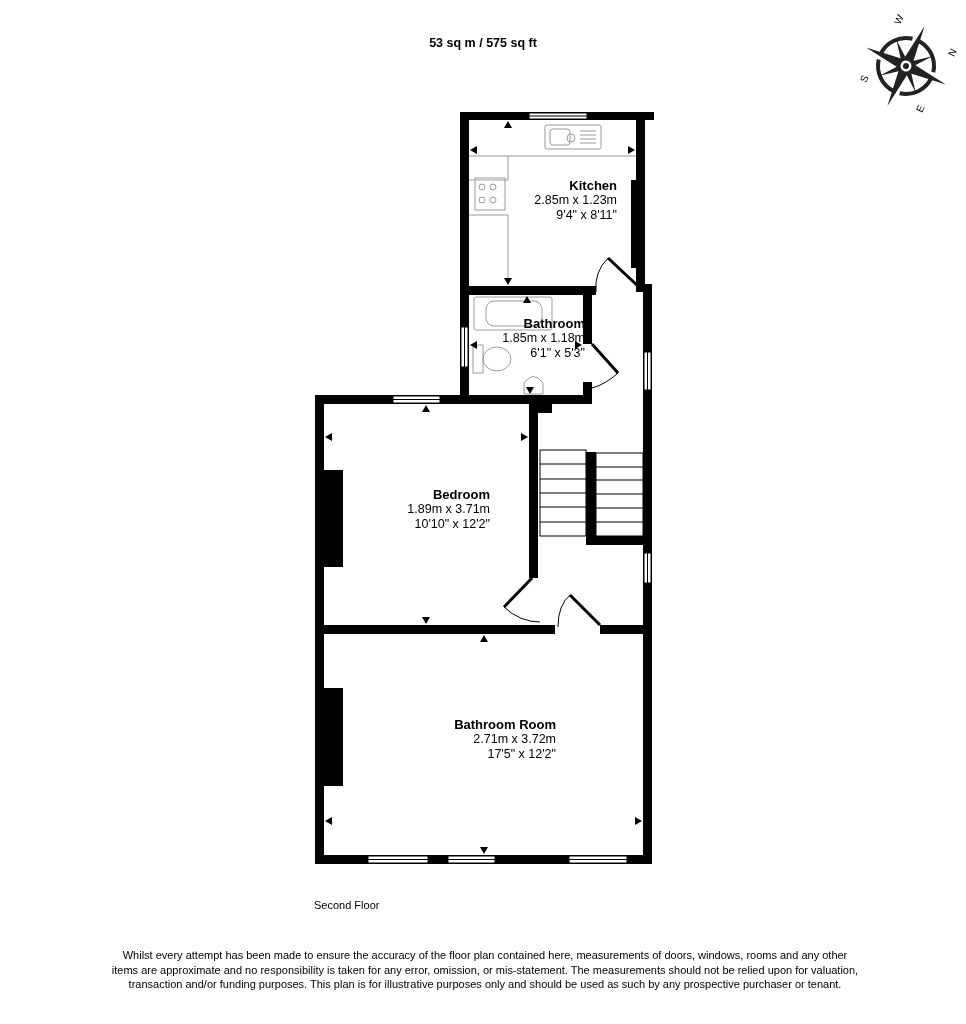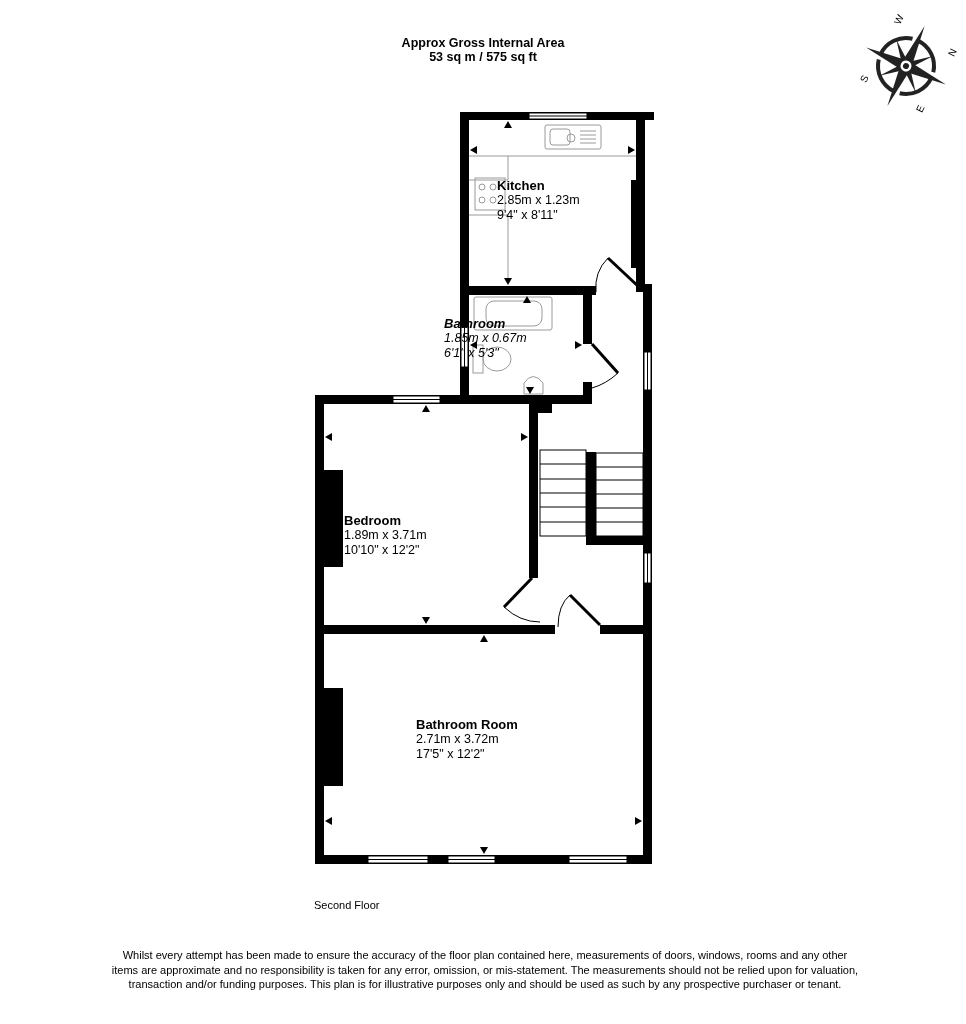--- a/index.html
+++ b/index.html
@@ -1,29 +1,28 @@
 <!DOCTYPE html>
 <html><head>
   <meta charset="utf-8">
   <style>
     html, body { margin: 0; padding: 0; background: #ffffff; }
     body { width: 966px; height: 1024px; position: relative; overflow: hidden; font-family: "Liberation Sans", sans-serif; color: #000; }
     .area-title { position: absolute; left: 0; width: 966px; top: 36px; text-align: center; font-weight: bold; font-size: 12.5px; line-height: 14px; }
     .compass { position: absolute; left: 856px; top: 4px; width: 110px; height: 112px; }
     .plan { position: absolute; left: 0; top: 0; width: 966px; height: 880px; }
-    .room-label { position: absolute; text-align: left; font-size: 12.5px; line-height: 15px; }
+    .room-label { position: absolute; text-align: right; font-size: 12.5px; line-height: 15px; }
     .room-label .name { font-weight: bold; font-size: 13px; }
     .floor-name { position: absolute; left: 314px; top: 899px; font-size: 11px; }
     .disclaimer { position: absolute; left: 110px; width: 750px; top: 948px; text-align: center; font-size: 11px; line-height: 14.5px; }
   </style>
 </head>
 <body>
 
 <div class="area-title">
-  <div>Approx Gross Internal Area</div>
   <div>53 sq m / 575 sq ft</div>
 </div>
 
 <svg class="compass" viewBox="0 0 110 112">
   <g transform="translate(50,62) rotate(-65)">
     <circle r="28" fill="none" stroke="#222" stroke-width="4" stroke-dasharray="38 6"></circle>
     <polygon points="0,-44 5,-5 0,0 -5,-5" fill="#222"></polygon>
     <polygon points="0,44 5,5 0,0 -5,5" fill="#222"></polygon>
     <polygon points="-44,0 -5,-5 0,0 -5,5" fill="#222"></polygon>
     <polygon points="44,0 5,-5 0,0 5,5" fill="#222"></polygon>
@@ -178,27 +177,27 @@
     <polygon points="642,821 635,817 635,825"></polygon>
   </g>
 </svg>
 
 <div class="room-label" style="left:497px; top:178px; width:120px;">
   <div class="name">Kitchen</div>
   <div>2.85m x 1.23m</div>
   <div>9'4" x 8'11"</div>
 </div>
 
-<div class="room-label" style="left:444px; top:316px; width:120px;font-style:italic;">
+<div class="room-label" style="left:465px; top:316px; width:120px;">
   <div class="name">Bathroom</div>
-  <div>1.85m x 0.67m</div>
+  <div>1.85m x 1.18m</div>
   <div>6'1" x 5'3"</div>
 </div>
 
-<div class="room-label" style="left:344px; top:487px; width:120px;margin-top:26px;">
+<div class="room-label" style="left:370px; top:487px; width:120px;">
   <div class="name">Bedroom</div>
   <div>1.89m x 3.71m</div>
   <div>10'10" x 12'2"</div>
 </div>
 
 <div class="room-label" style="left:416px; top:717px; width:140px;">
   <div class="name">Bathroom Room</div>
   <div>2.71m x 3.72m</div>
   <div>17'5" x 12'2"</div>
 </div>

